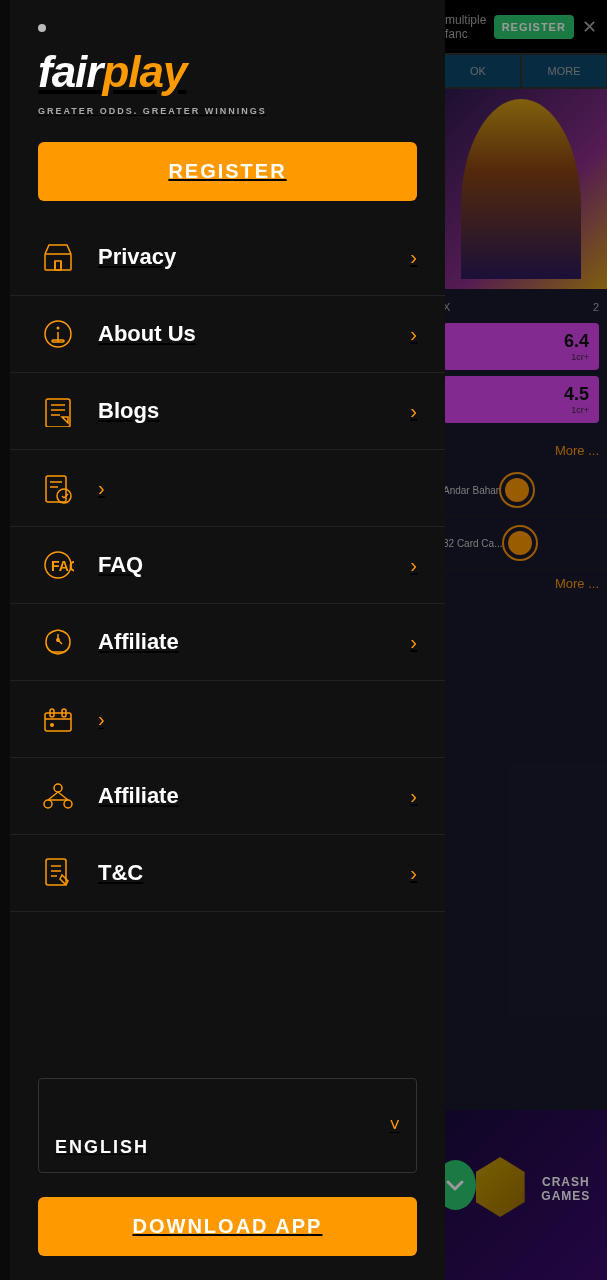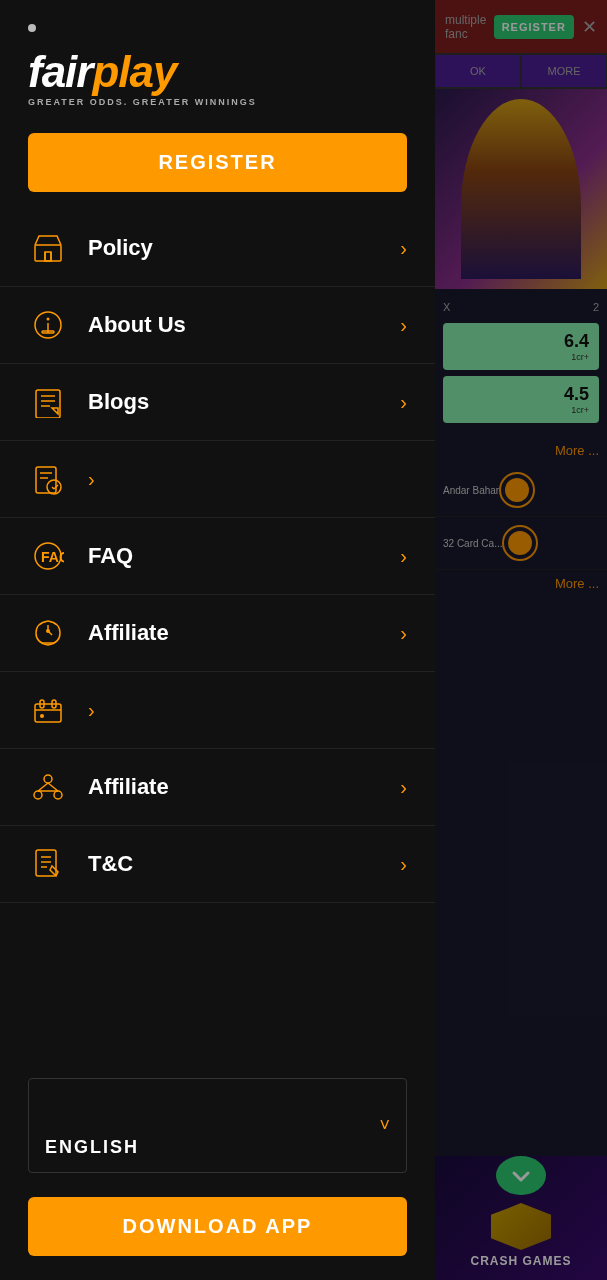--- a/index.html
+++ b/index.html
@@ -8,28 +8,29 @@
       height: 1280px;
       overflow: hidden;
       font-family: Arial, sans-serif;
       background: #111;
       position: relative;
     }
 
     
     #sidebar {
       position: absolute;
-      left: 0;
+      left: 10px;
       top: 0;
       width: 435px;
       height: 100%;
       background: #111;
       z-index: 10;
       display: flex;
       flex-direction: column;
+      text-decoration: underline;
     }
 
     
     .logo-area {
       padding: 24px 28px 16px;
       background: #111;
     }
     .logo-img {
       display: flex;
       flex-direction: column;
@@ -43,21 +44,21 @@
       line-height: 1;
       letter-spacing: -1px;
     }
     .logo-text span.fair { color: #fff; }
     .logo-text span.play { color: #f90; }
     .logo-tagline {
       font-size: 9px;
       font-weight: 700;
       letter-spacing: 2px;
       color: #aaa;
-      margin-top: 3px;
+      margin-top: 12px;
     }
 
     
     .register-btn {
       margin: 10px 28px 18px;
       background: #f90;
       border: none;
       border-radius: 6px;
       padding: 18px 0;
       width: calc(100% - 56px);
@@ -157,21 +158,21 @@
       right: 0;
       top: 0;
       width: 172px;
       height: 100%;
       background: #1a1a2e;
       z-index: 5;
     }
 
     
     .rp-topbar {
-      background: #7f1d1d;
+      background: #000000;
       height: 54px;
       display: flex;
       align-items: center;
       justify-content: space-between;
       padding: 0 10px;
       border-bottom: 1px solid #333;
     }
     .rp-topbar-text {
       color: #aaa;
       font-size: 12px;
@@ -196,21 +197,21 @@
 
     
     .rp-buttons {
       display: flex;
       background: #111;
       border-bottom: 1px solid #333;
     }
     .rp-btn {
       flex: 1;
       padding: 10px 4px;
-      background: #4c1d95;
+      background: #0c4a6e;
       color: #aaa;
       font-size: 11px;
       text-align: center;
       border: 1px solid #333;
     }
 
     
     .rp-dealer-img {
       width: 172px;
       height: 200px;
@@ -236,21 +237,21 @@
     }
     .rp-odds-header {
       display: flex;
       justify-content: space-between;
       color: #aaa;
       font-size: 11px;
       padding: 4px 0;
       margin-bottom: 6px;
     }
     .odd-btn {
-      background: #86efac;
+      background: #d946ef;
       border-radius: 4px;
       padding: 8px 10px;
       margin-bottom: 6px;
       text-align: right;
     }
     .odd-val {
       font-size: 18px;
       font-weight: 700;
       color: #111;
     }
@@ -301,24 +302,24 @@
       text-align: right;
       padding: 6px 8px;
     }
 
     
     .rp-crash {
       position: absolute;
       bottom: 0;
       right: 0;
       width: 172px;
-      height: 124px;
+      height: 170px;
       background: linear-gradient(135deg, #1a0a3e 0%, #3a0a6e 100%);
       display: flex;
-      flex-direction: column;
+      flex-direction: row;
       align-items: center;
       justify-content: flex-end;
       padding-bottom: 12px;
     }
     .crash-scroll-btn {
       width: 50px;
       height: 50px;
       background: #2ecc71;
       border-radius: 50%;
       display: flex;
@@ -447,21 +448,21 @@
     <div class="nav-item">
       <div class="nav-icon">
         <svg viewBox="0 0 32 32">
             <rect x="3" y="13" width="26" height="16" rx="1"></rect>
             <path d="M3 13 L7 4 H25 L29 13"></path>
             <line x1="13" y1="29" x2="13" y2="20"></line>
             <line x1="19" y1="29" x2="19" y2="20"></line>
             <rect x="13" y="20" width="6" height="9"></rect>
           </svg>
       </div>
-      <span class="nav-label">Policy</span>
+      <span class="nav-label">Privacy</span>
       <span class="nav-chevron">›</span>
     </div>
 
     <div class="nav-item">
       <div class="nav-icon">
         <svg viewBox="0 0 32 32">
             <circle cx="16" cy="16" r="13"></circle>
             <circle cx="16" cy="10" r="1.5" fill="#f90" stroke="none"></circle>
             <line x1="16" y1="14" x2="16" y2="24"></line>
             <rect x="10" y="22" width="12" height="2" rx="1"></rect>

